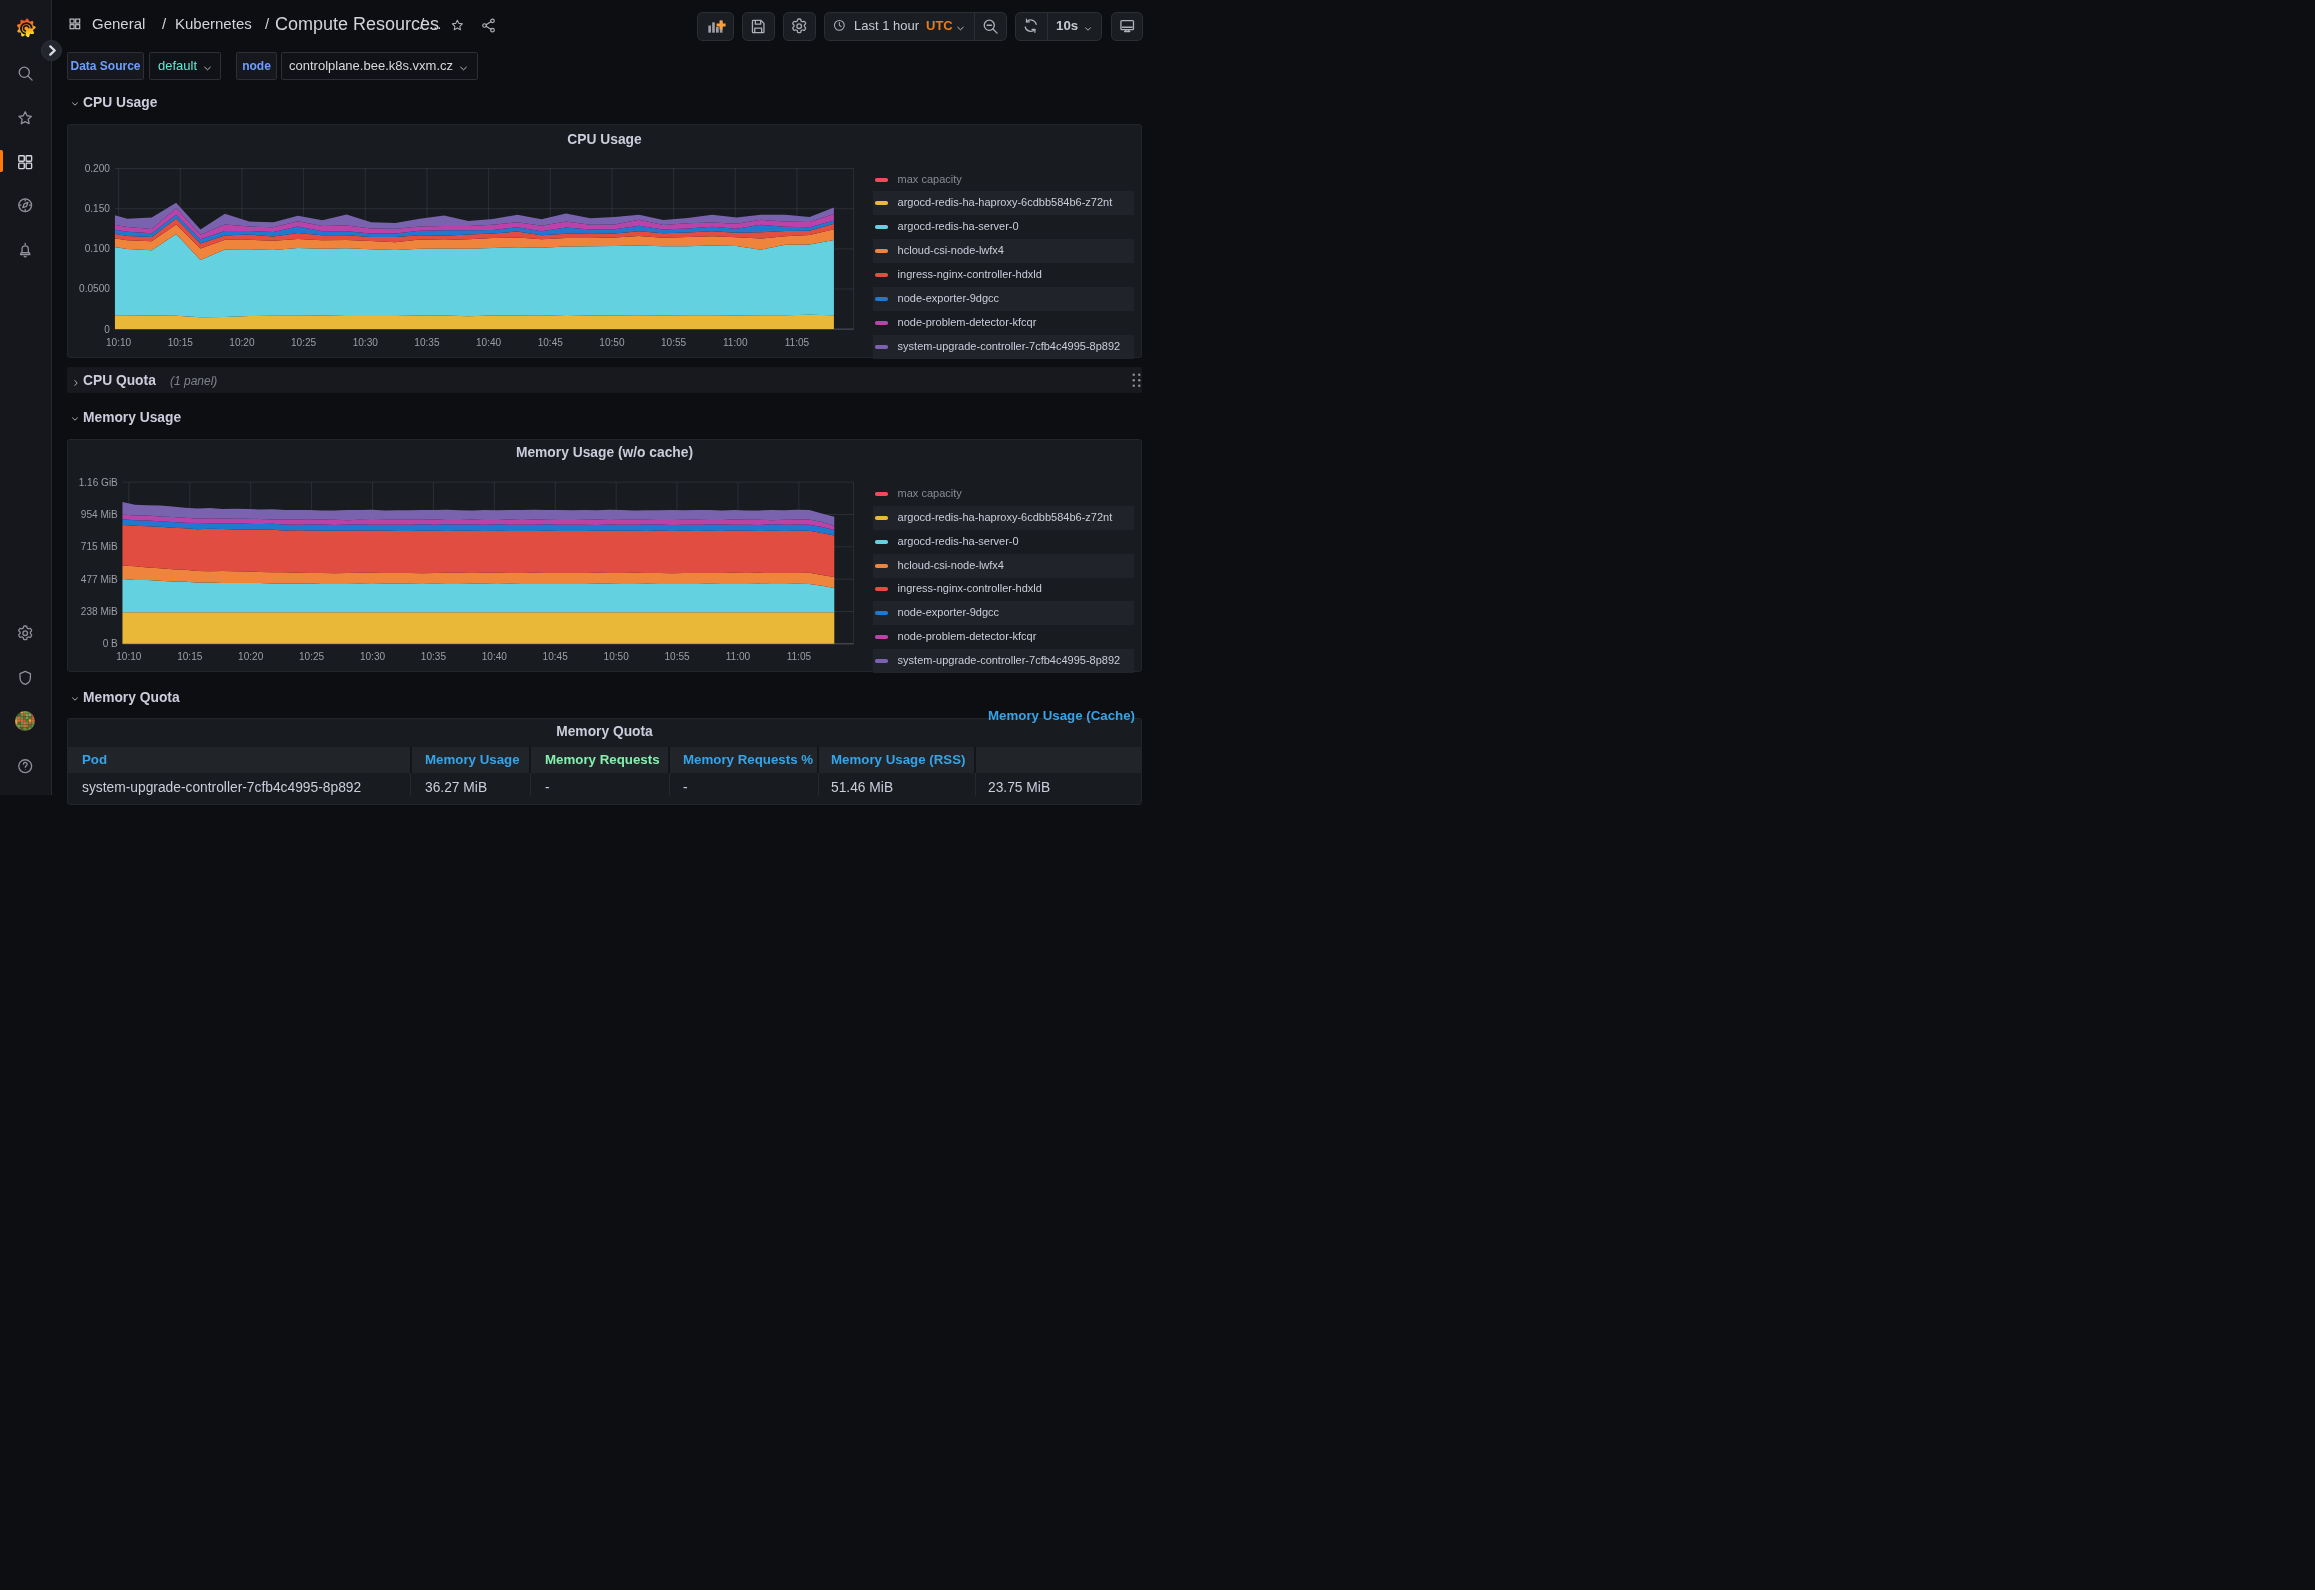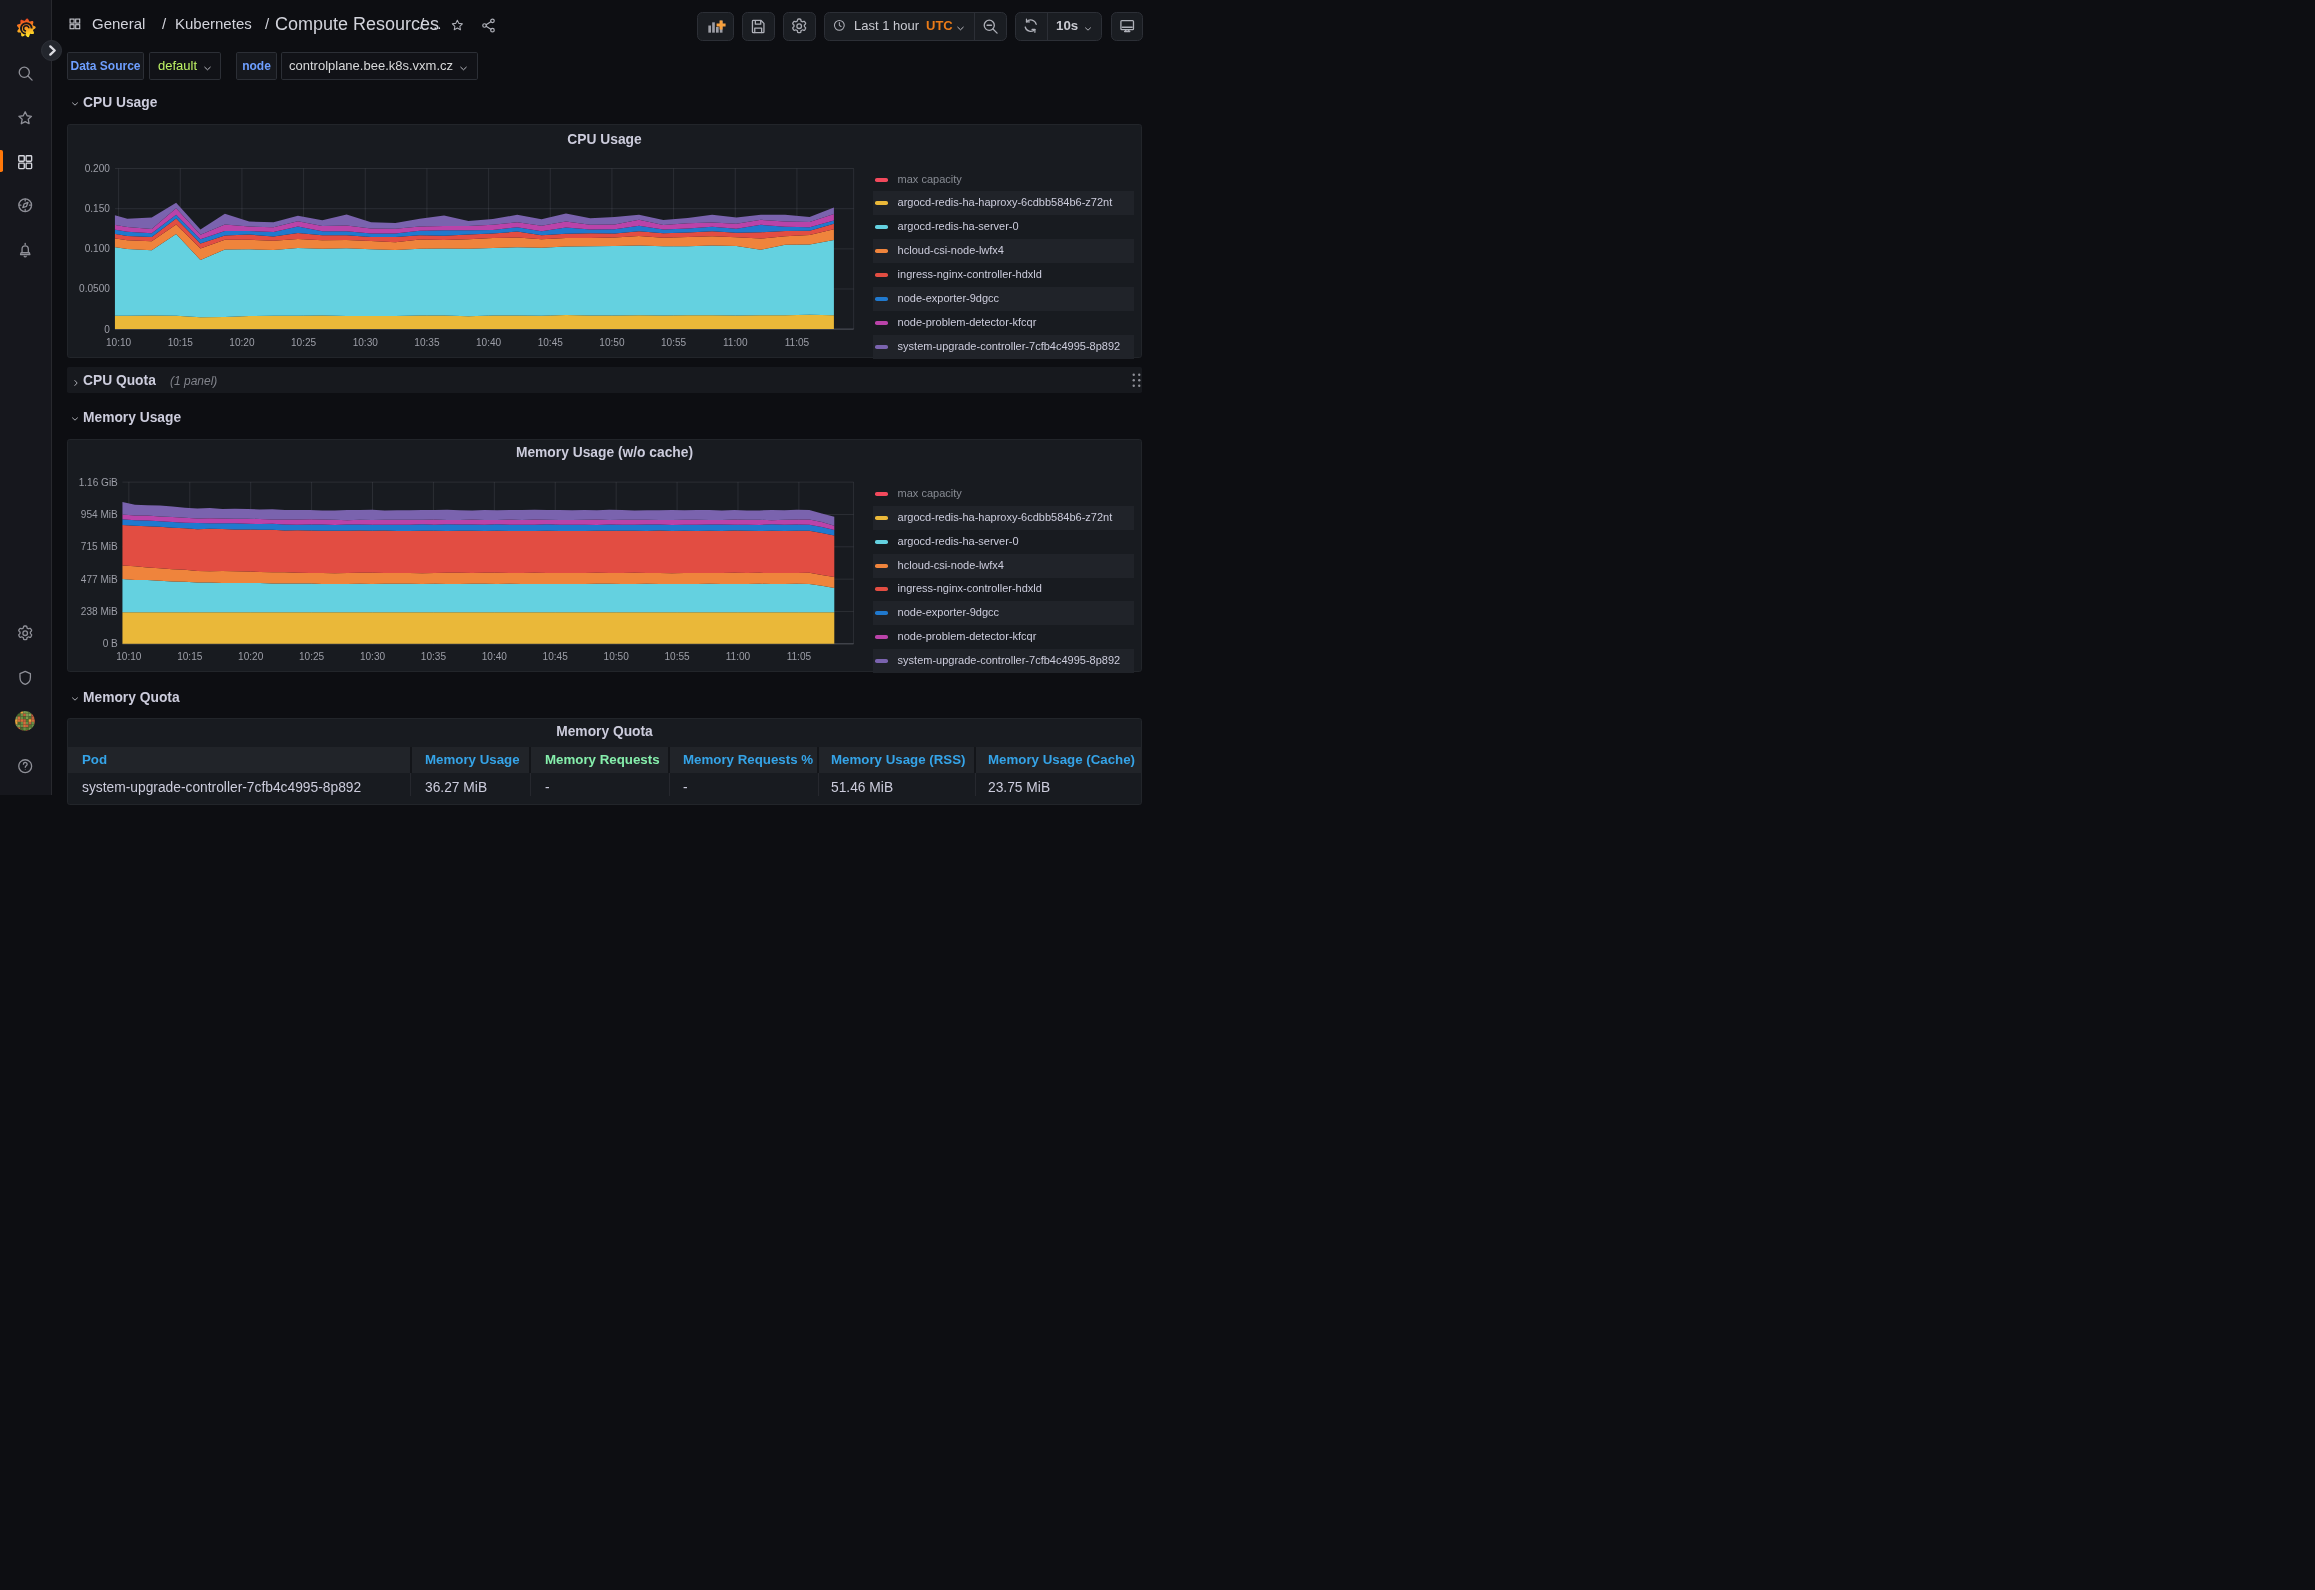--- a/index.html
+++ b/index.html
@@ -213,21 +213,21 @@
     <div style="position:absolute;left:6.9px;top:5.5px"><svg width="18.4" height="18.4" viewBox="0 0 24 24" fill="none" style="">
         <rect x="3.8" y="4.8" width="16.4" height="11.6" rx="1.2" stroke="#aeb0b8" stroke-width="1.7" stroke-linecap="round" stroke-linejoin="round"></rect>
         <path d="M5.5 13.4h13" stroke="#aeb0b8" stroke-width="1.7" stroke-linecap="round" stroke-linejoin="round"></path>
         <path d="M10.3 16.6l-.9 2.2h5.2l-.9-2.2" stroke="#aeb0b8" stroke-width="1.7" stroke-linecap="round" stroke-linejoin="round"></path>
         <path d="M8.6 18.9h6.8" stroke="#aeb0b8" stroke-width="1.7" stroke-linecap="round" stroke-linejoin="round"></path>
       </svg></div>
   </div>
 <div class="abs" style="left:67px;top:52px;width:77px;height:28px;border:0.9px solid #2c2f36;border-radius:1.8px;background:#16181d"></div>
 <div class="abs" style="left:67px;top:52px;width:77px;height:28px;line-height:28px;text-align:center;font-size:12px;font-weight:600;color:#6e9fff">Data Source</div>
 <div class="abs" style="left:149px;top:52px;width:72px;height:28px;border:0.9px solid #2c2f36;border-radius:1.8px;background:#111217"></div>
-<div class="abs" style="left:158px;top:52px;height:28px;line-height:28px;font-size:13px;color:#bef264">default</div>
+<div class="abs" style="left:158px;top:52px;height:28px;line-height:28px;font-size:13px;color:#5eead4">default</div>
 <div class="abs" style="left:202px;top:61px"><svg width="11" height="11" viewBox="0 0 24 24" fill="none" style="">
       <path d="M6 9.2l6 5.6 6-5.6" stroke="#c9cad1" stroke-width="2" stroke-linecap="round" stroke-linejoin="round"></path>
     </svg></div>
 <div class="abs" style="left:236px;top:52px;width:41px;height:28px;border:0.9px solid #2c2f36;border-radius:1.8px;background:#16181d"></div>
 <div class="abs" style="left:236px;top:52px;width:41px;height:28px;line-height:28px;text-align:center;font-size:12px;font-weight:600;color:#6e9fff">node</div>
 <div class="abs" style="left:281px;top:52px;width:197px;height:28px;border:0.9px solid #2c2f36;border-radius:1.8px;background:#111217"></div>
 <div class="abs" style="left:289px;top:52px;height:28px;line-height:28px;font-size:13px;color:#d8d9da">controlplane.bee.k8s.vxm.cz</div>
 <div class="abs" style="left:458px;top:61px"><svg width="11" height="11" viewBox="0 0 24 24" fill="none" style="">
       <path d="M6 9.2l6 5.6 6-5.6" stroke="#c9cad1" stroke-width="2" stroke-linecap="round" stroke-linejoin="round"></path>
     </svg></div>
@@ -425,21 +425,21 @@
     </svg></div>
 <div class="sect" style="left:83px;top:690px">Memory Quota</div>
 <div class="panel" style="left:67px;top:718px;width:1075px;height:87px"></div>
 <div class="ptitle" style="left:67px;top:724px;width:1075px">Memory Quota</div>
 <div class="abs" style="left:68px;top:747px;width:1074px;height:26px;background:#212429"></div>
 <div class="abs" style="left:82px;top:747px;height:26px;line-height:26px;font-size:13.3px;font-weight:600;color:#35a4e8;white-space:nowrap">Pod</div>
 <div class="abs" style="left:425px;top:747px;height:26px;line-height:26px;font-size:13.3px;font-weight:600;color:#35a4e8;white-space:nowrap">Memory Usage</div>
 <div class="abs" style="left:545px;top:747px;height:26px;line-height:26px;font-size:13.3px;font-weight:600;color:#86efac;white-space:nowrap">Memory Requests</div>
 <div class="abs" style="left:683px;top:747px;height:26px;line-height:26px;font-size:13.3px;font-weight:600;color:#35a4e8;white-space:nowrap">Memory Requests %</div>
 <div class="abs" style="left:831px;top:747px;height:26px;line-height:26px;font-size:13.3px;font-weight:600;color:#35a4e8;white-space:nowrap">Memory Usage (RSS)</div>
-<div class="abs" style="left:988px;top:747px;height:26px;line-height:26px;font-size:13.3px;font-weight:600;color:#35a4e8;white-space:nowrap">Memory Usage (Cache)</div>
+<div class="abs" style="left:988px;top:703px;height:26px;line-height:26px;font-size:13.3px;font-weight:600;color:#35a4e8;white-space:nowrap">Memory Usage (Cache)</div>
 <div class="abs" style="left:410px;top:747px;width:1.8px;height:26px;background:#131519"></div>
 <div class="abs" style="left:529px;top:747px;width:1.8px;height:26px;background:#131519"></div>
 <div class="abs" style="left:668px;top:747px;width:1.8px;height:26px;background:#131519"></div>
 <div class="abs" style="left:817px;top:747px;width:1.8px;height:26px;background:#131519"></div>
 <div class="abs" style="left:974px;top:747px;width:1.8px;height:26px;background:#131519"></div>
 <div class="abs" style="left:410px;top:773px;width:0.9px;height:22.5px;background:#26282e"></div>
 <div class="abs" style="left:530px;top:773px;width:0.9px;height:22.5px;background:#26282e"></div>
 <div class="abs" style="left:669px;top:773px;width:0.9px;height:22.5px;background:#26282e"></div>
 <div class="abs" style="left:818px;top:773px;width:0.9px;height:22.5px;background:#26282e"></div>
 <div class="abs" style="left:975px;top:773px;width:0.9px;height:22.5px;background:#26282e"></div>

